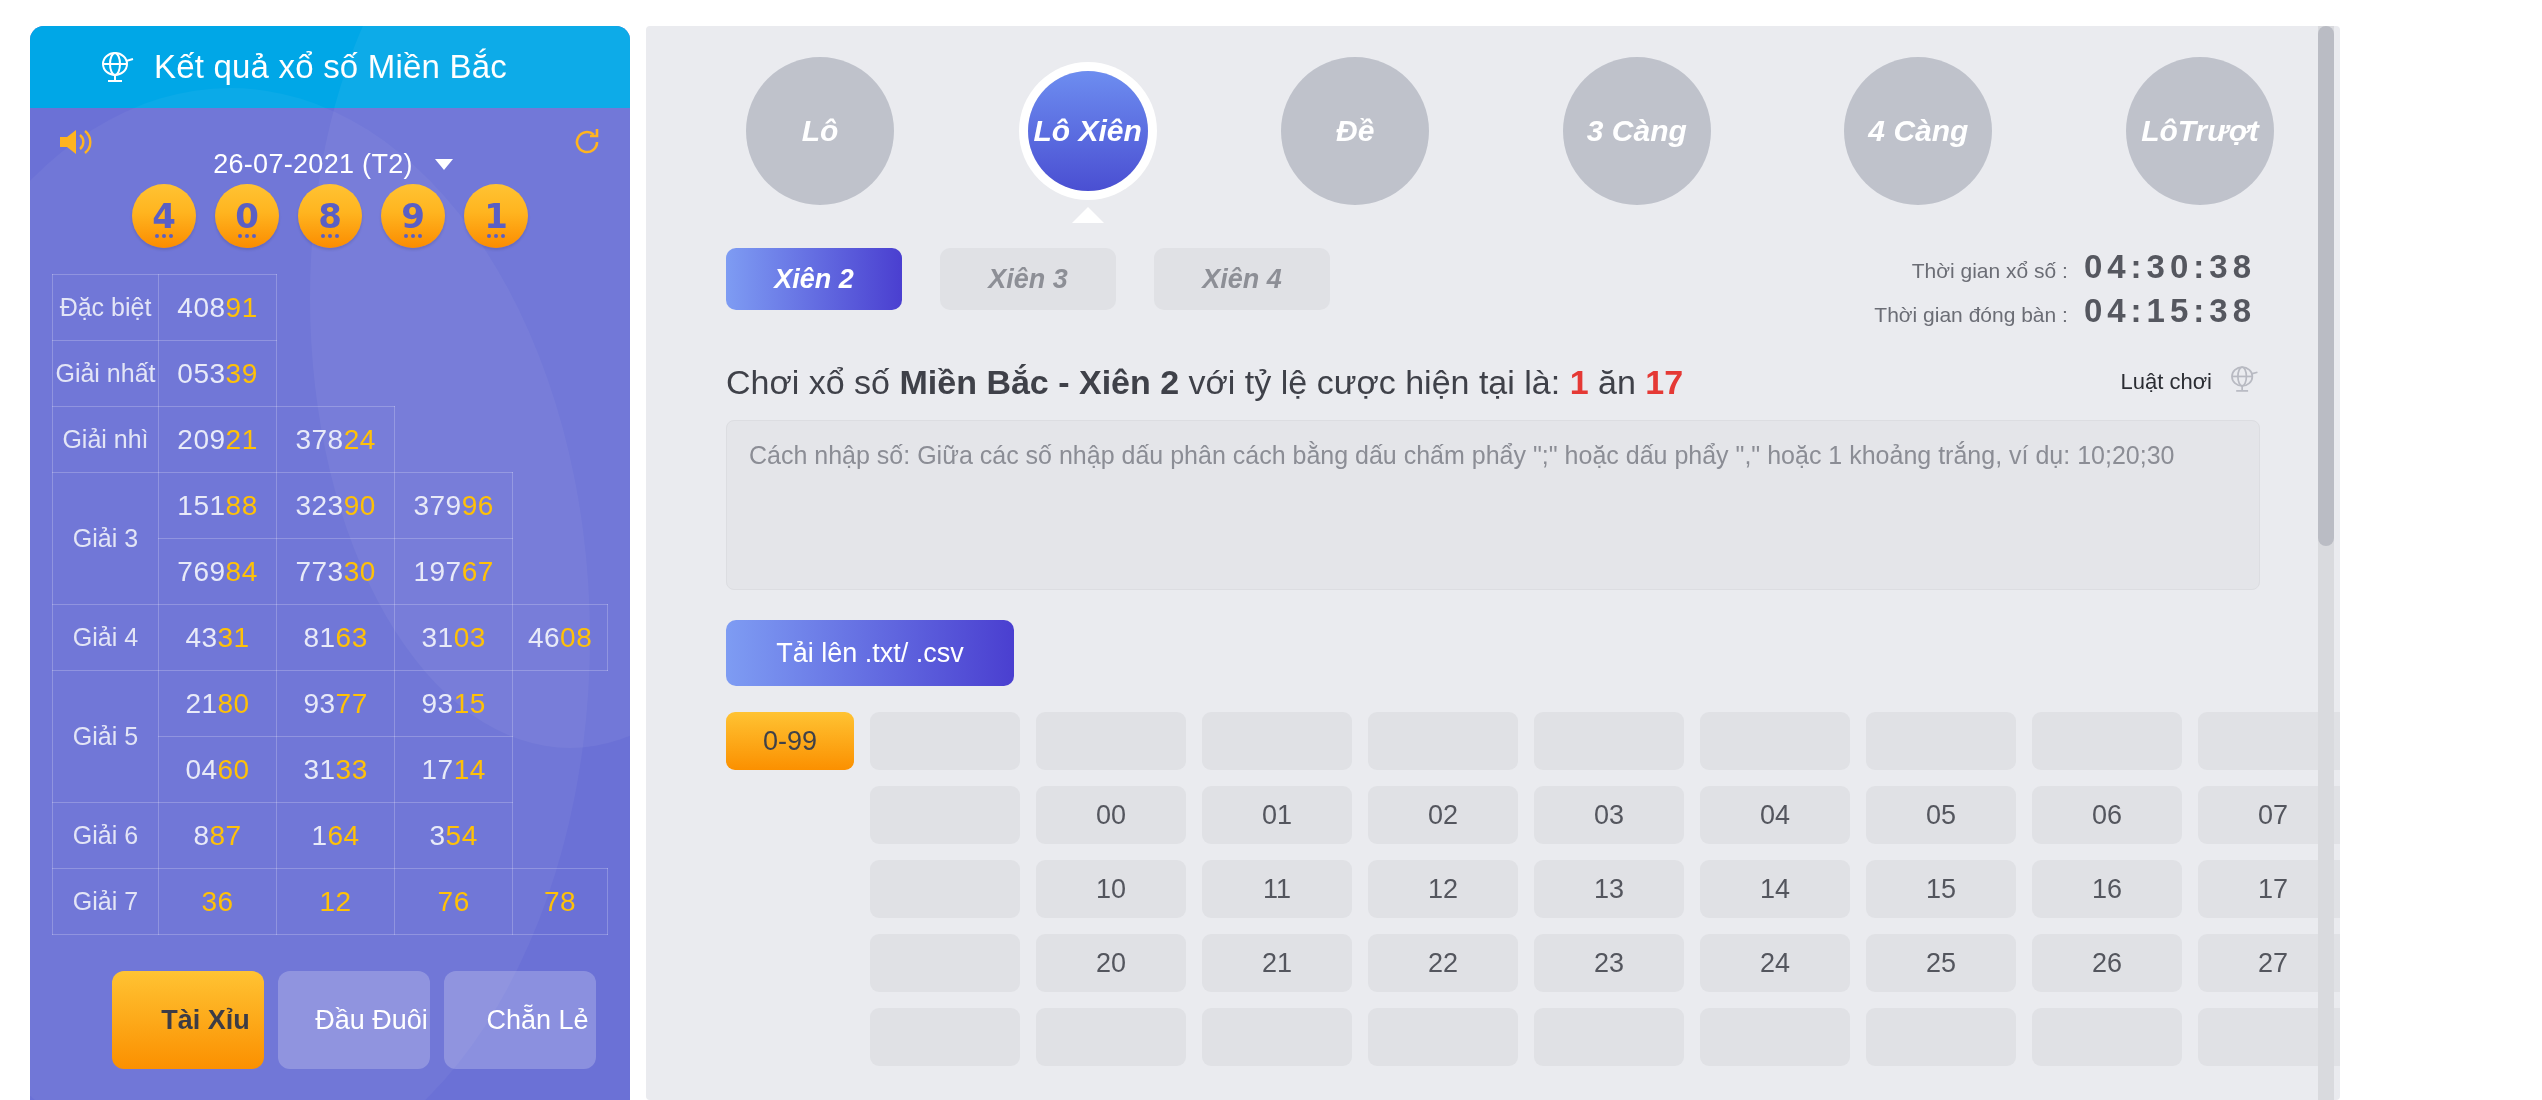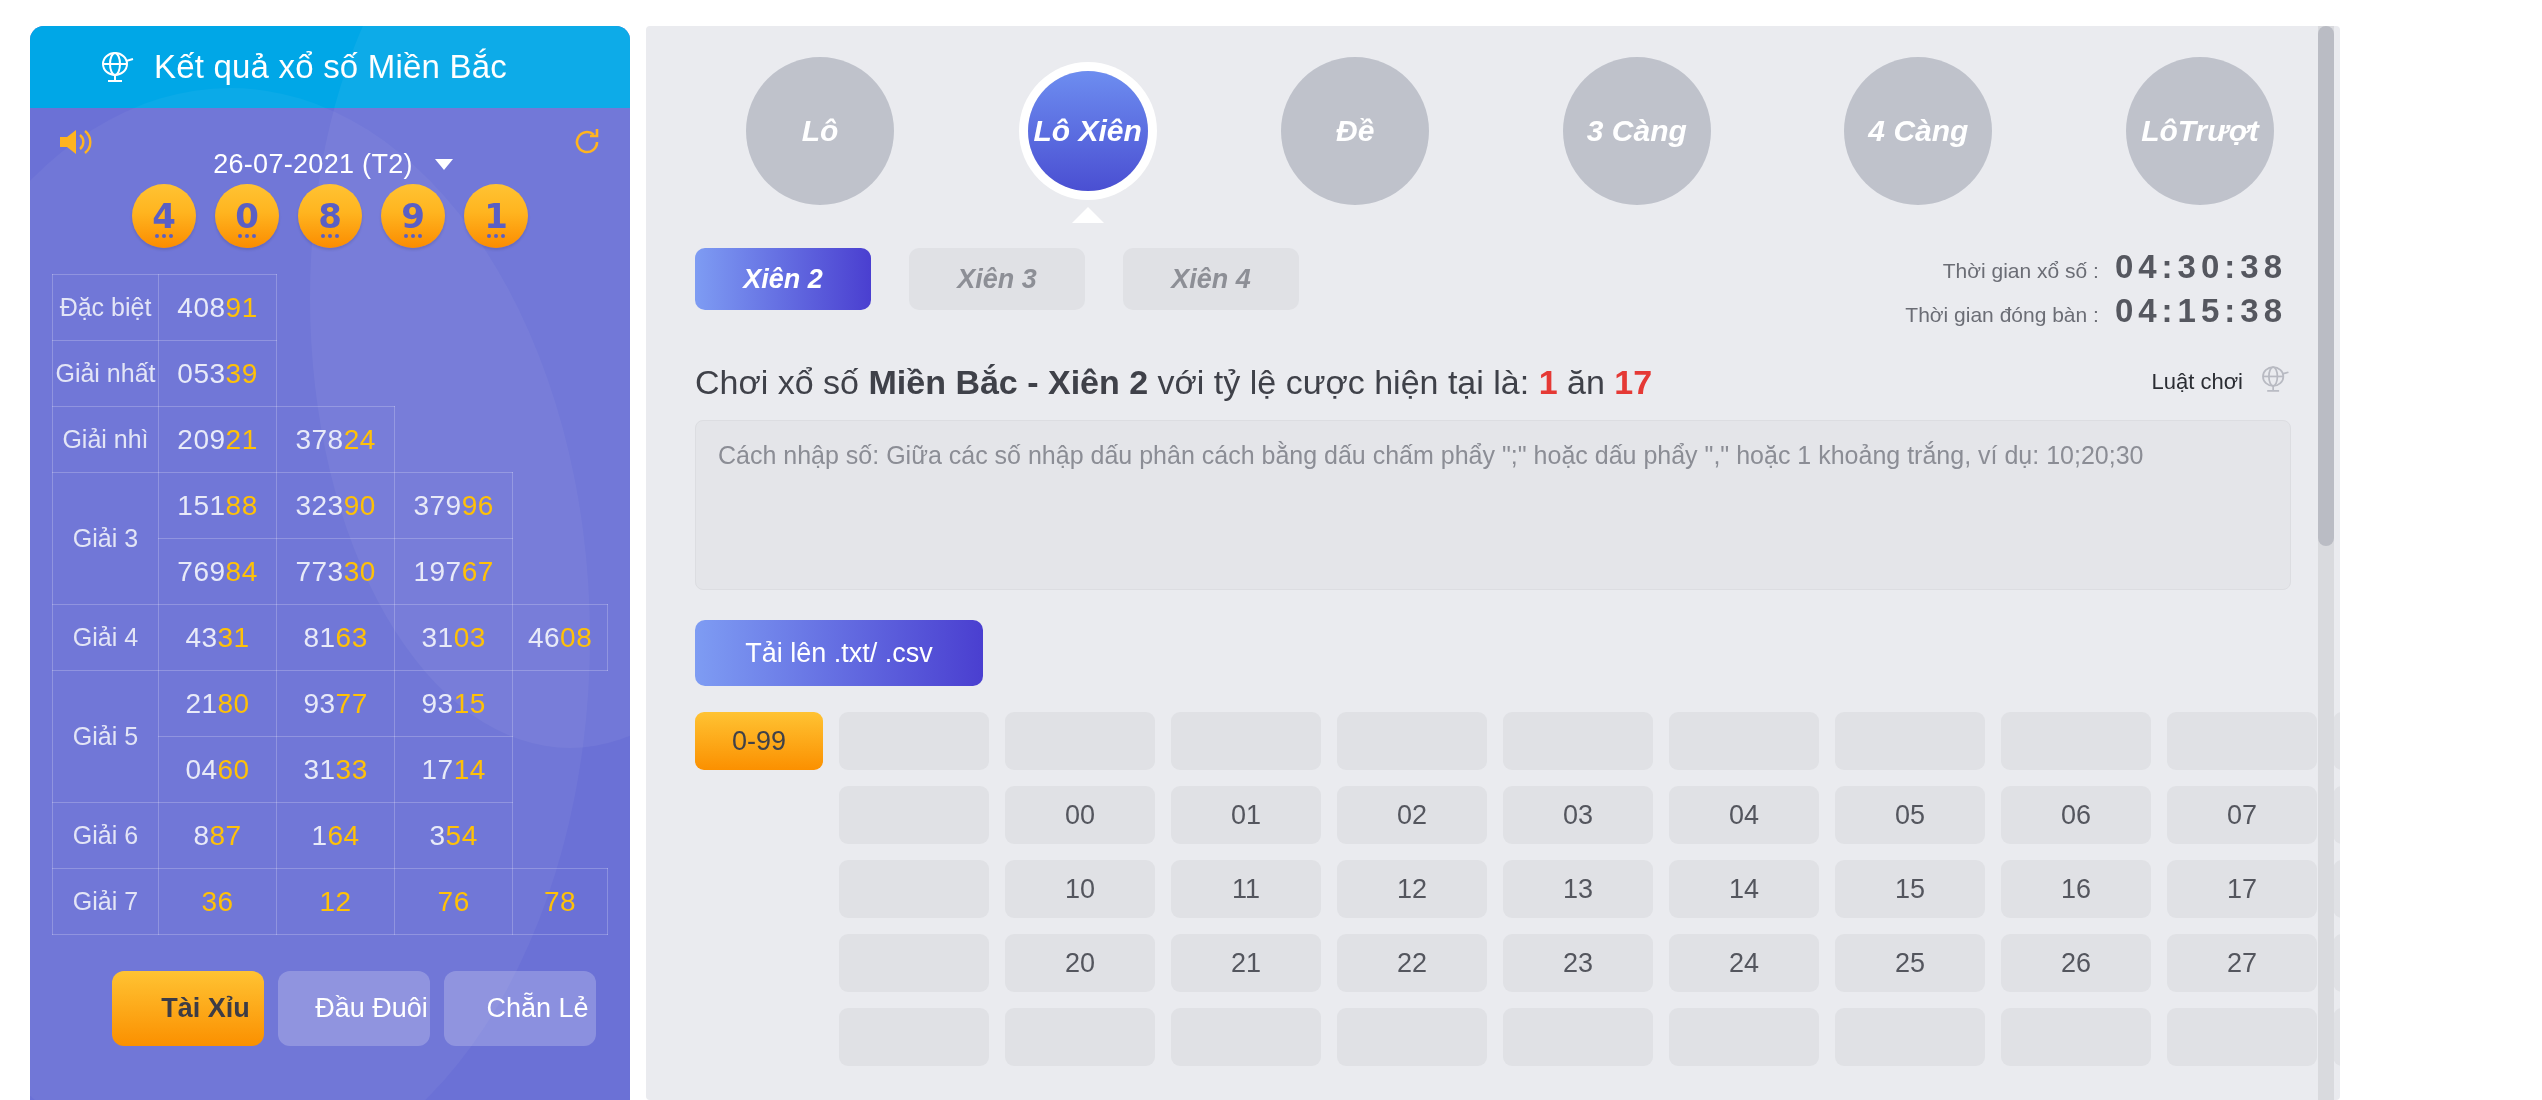--- a/index.html
+++ b/index.html
@@ -78,21 +78,21 @@
     color: #e8eaf8; font-size: 28px; text-align:center; height: 66px;
     font-family: "Liberation Sans", sans-serif;
   }
   .res-table td.lbl { font-size: 25px; color:#e3e5f6; width: 106px; }
   .res-table td.num { letter-spacing: .5px; }
   .res-table .hl { color:#ffc107; }
   .g7 { color:#ffc107 !important; }
 
   .bottom-btns { position:relative; z-index:2; display:flex; gap: 14px; margin: 36px 0 0 82px; }
   .bbtn {
-    width: 152px; height: 75px; border-radius: 12px;
+    width: 152px; height: 98px; border-radius: 12px;
     display:flex; align-items:center; justify-content:center;
     font-size: 27px; color:#fff; background: rgba(255,255,255,0.22); padding-left: 35px;
   }
   .bbtn.active { background: linear-gradient(180deg,#ffc333,#fb9000); color:#3c3c46; font-weight:700; }
 
   
   .right-panel {
     position:absolute; left: 646px; top: 26px; width: 1694px; height: 1074px;
     background: #eaebef; border-radius: 4px; overflow:hidden;
   }
@@ -107,21 +107,21 @@
     background: linear-gradient(180deg,#6d8df0 0%, #4a4fd2 100%);
     box-shadow: 0 0 0 9px #ffffff;
     width: 120px; height:120px; font-size: 30px;
   }
   .circ.active::after{
     content:""; position:absolute; bottom:-32px; left:50%; transform:translateX(-50%);
     width:0;height:0;border-left:16px solid transparent;border-right:16px solid transparent;
     border-bottom:16px solid #ffffff;
   }
 
-  .panel-body { background:#eaebef; padding: 0 49px; position:relative; }
+  .panel-body { background:#eaebef; padding: 0 80px; position:relative; }
 
   .sub-row { display:flex; align-items:flex-start; margin-top: 22px; }
   .xien-tabs { display:flex; gap: 38px; }
   .xtab {
     width: 176px; height: 62px; border-radius: 10px; background:#e0e1e5;
     display:flex; align-items:center; justify-content:center;
     font-style:italic; font-size: 27px; color:#8d8f96; font-weight:600;
   }
   .xtab.active { background: linear-gradient(90deg,#7e9cf3 0%, #4a3fd0 100%); color:#fff; }
 

